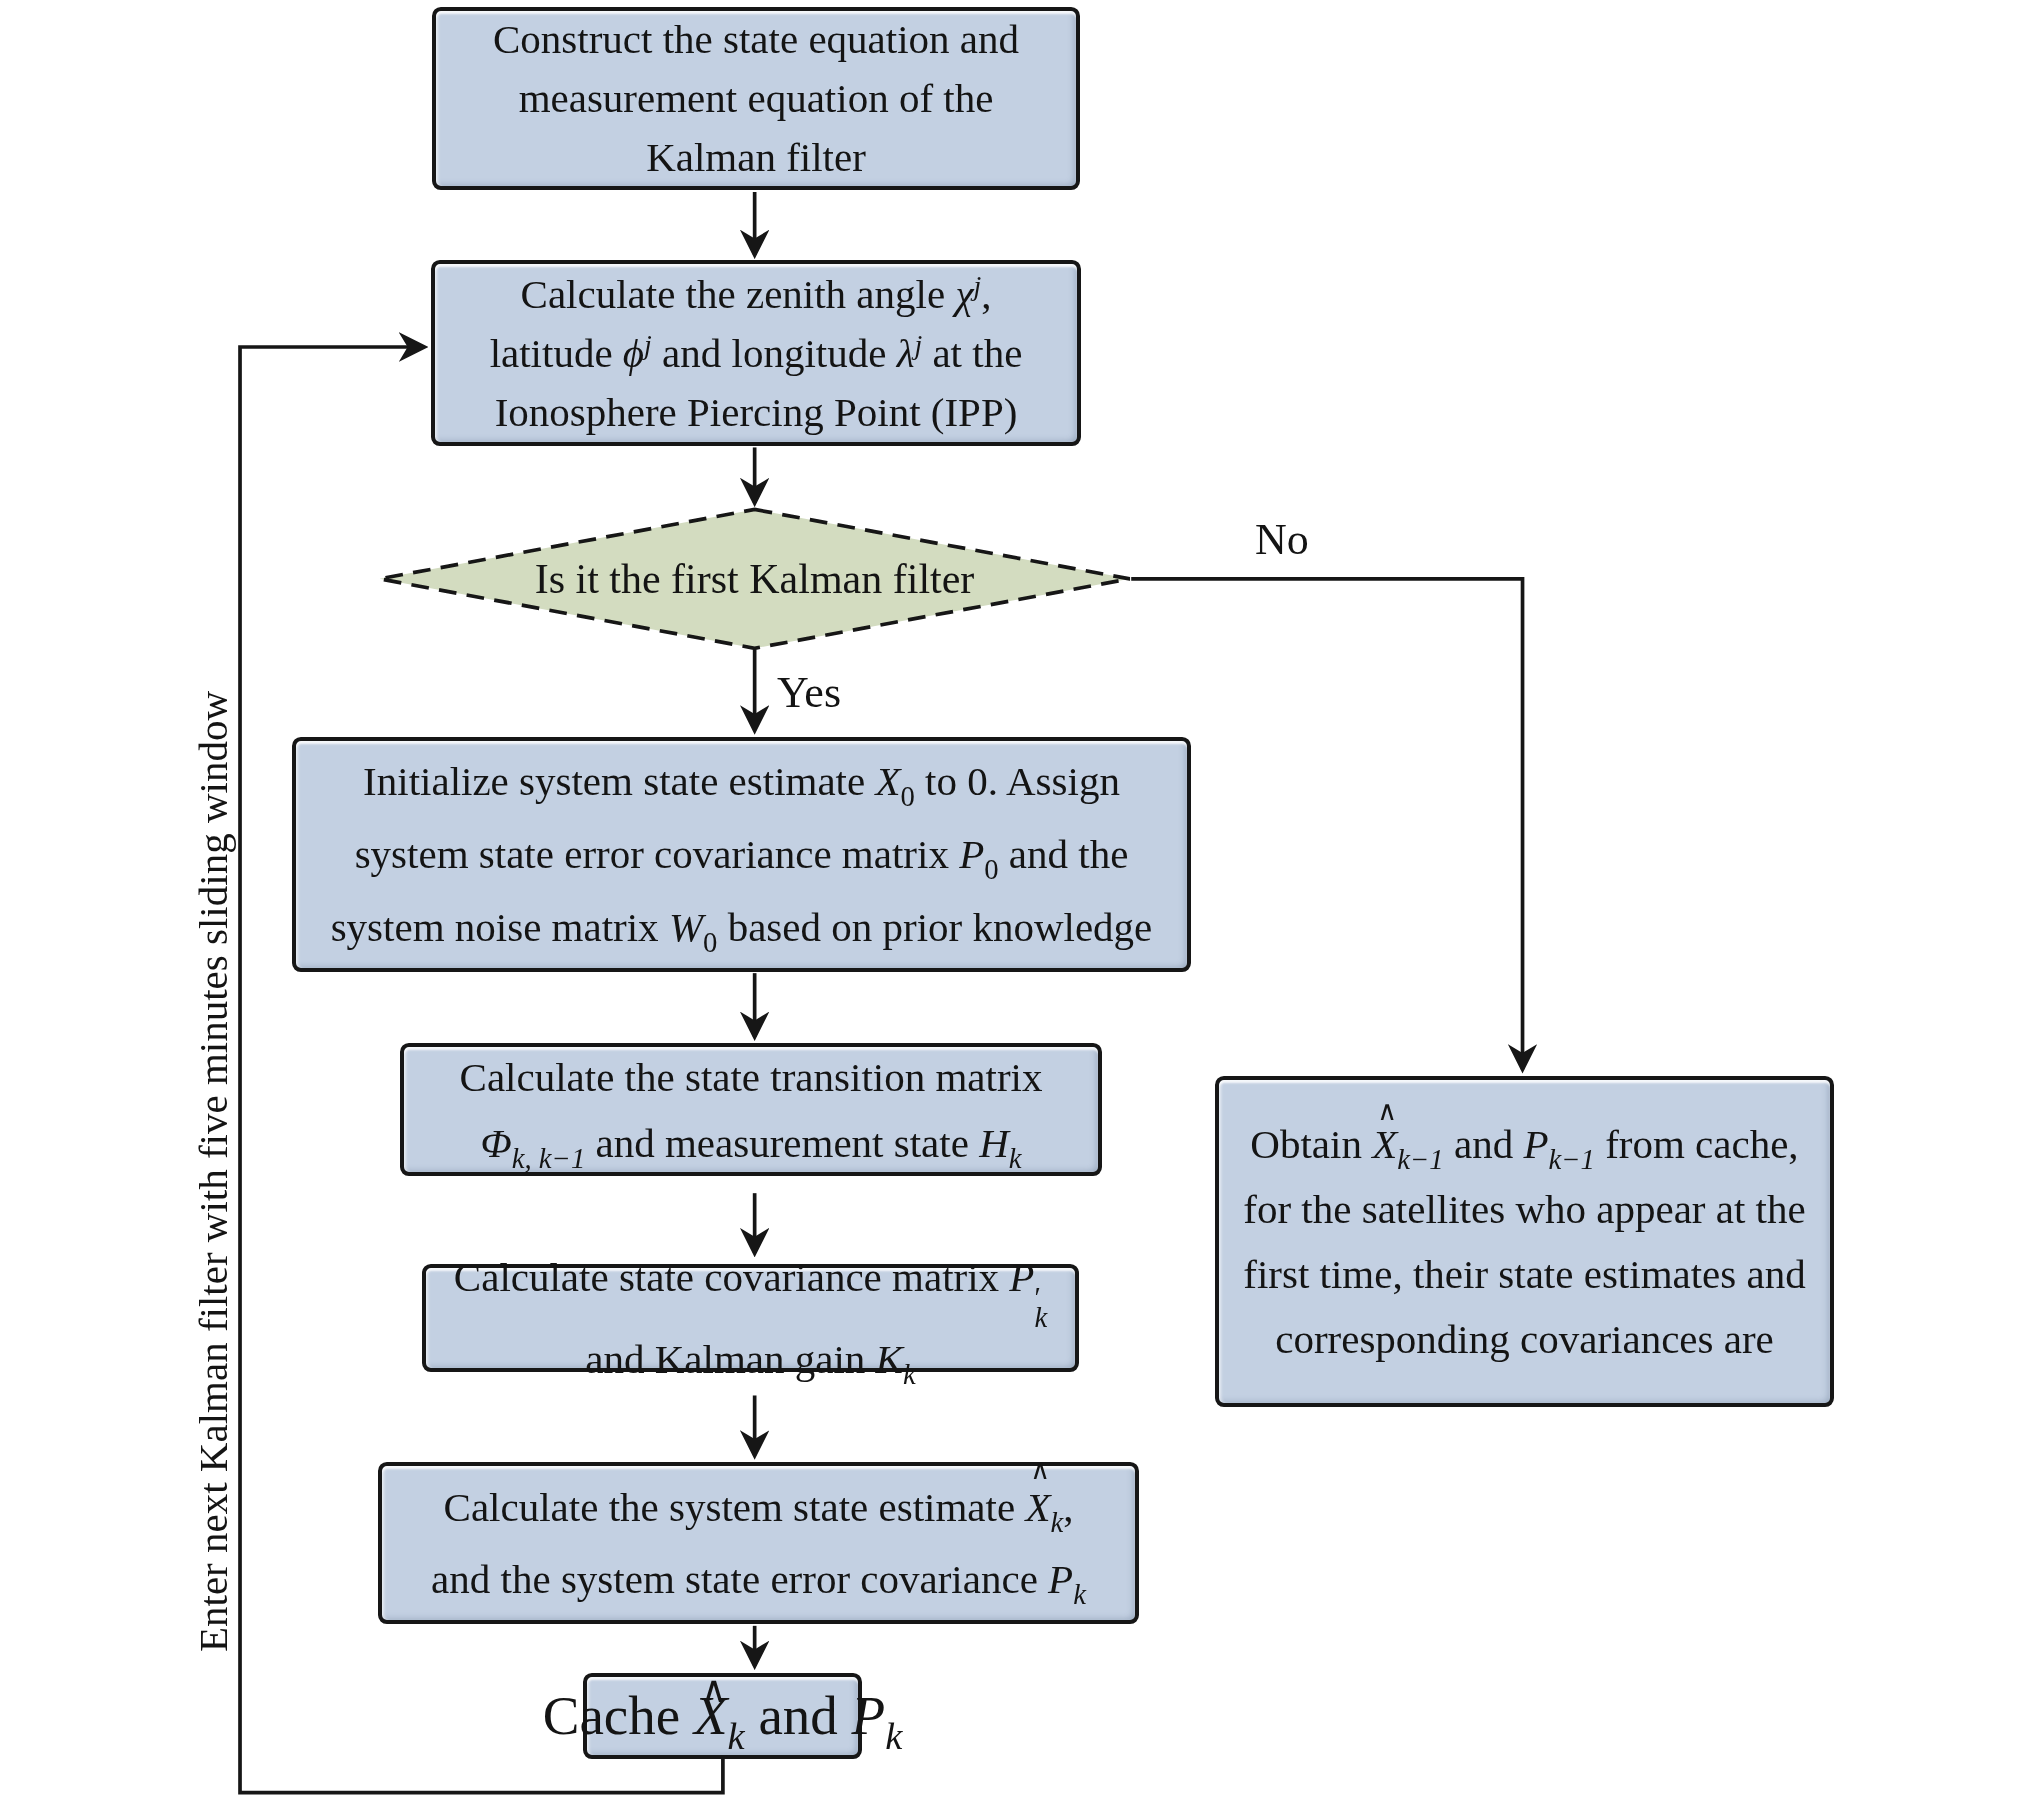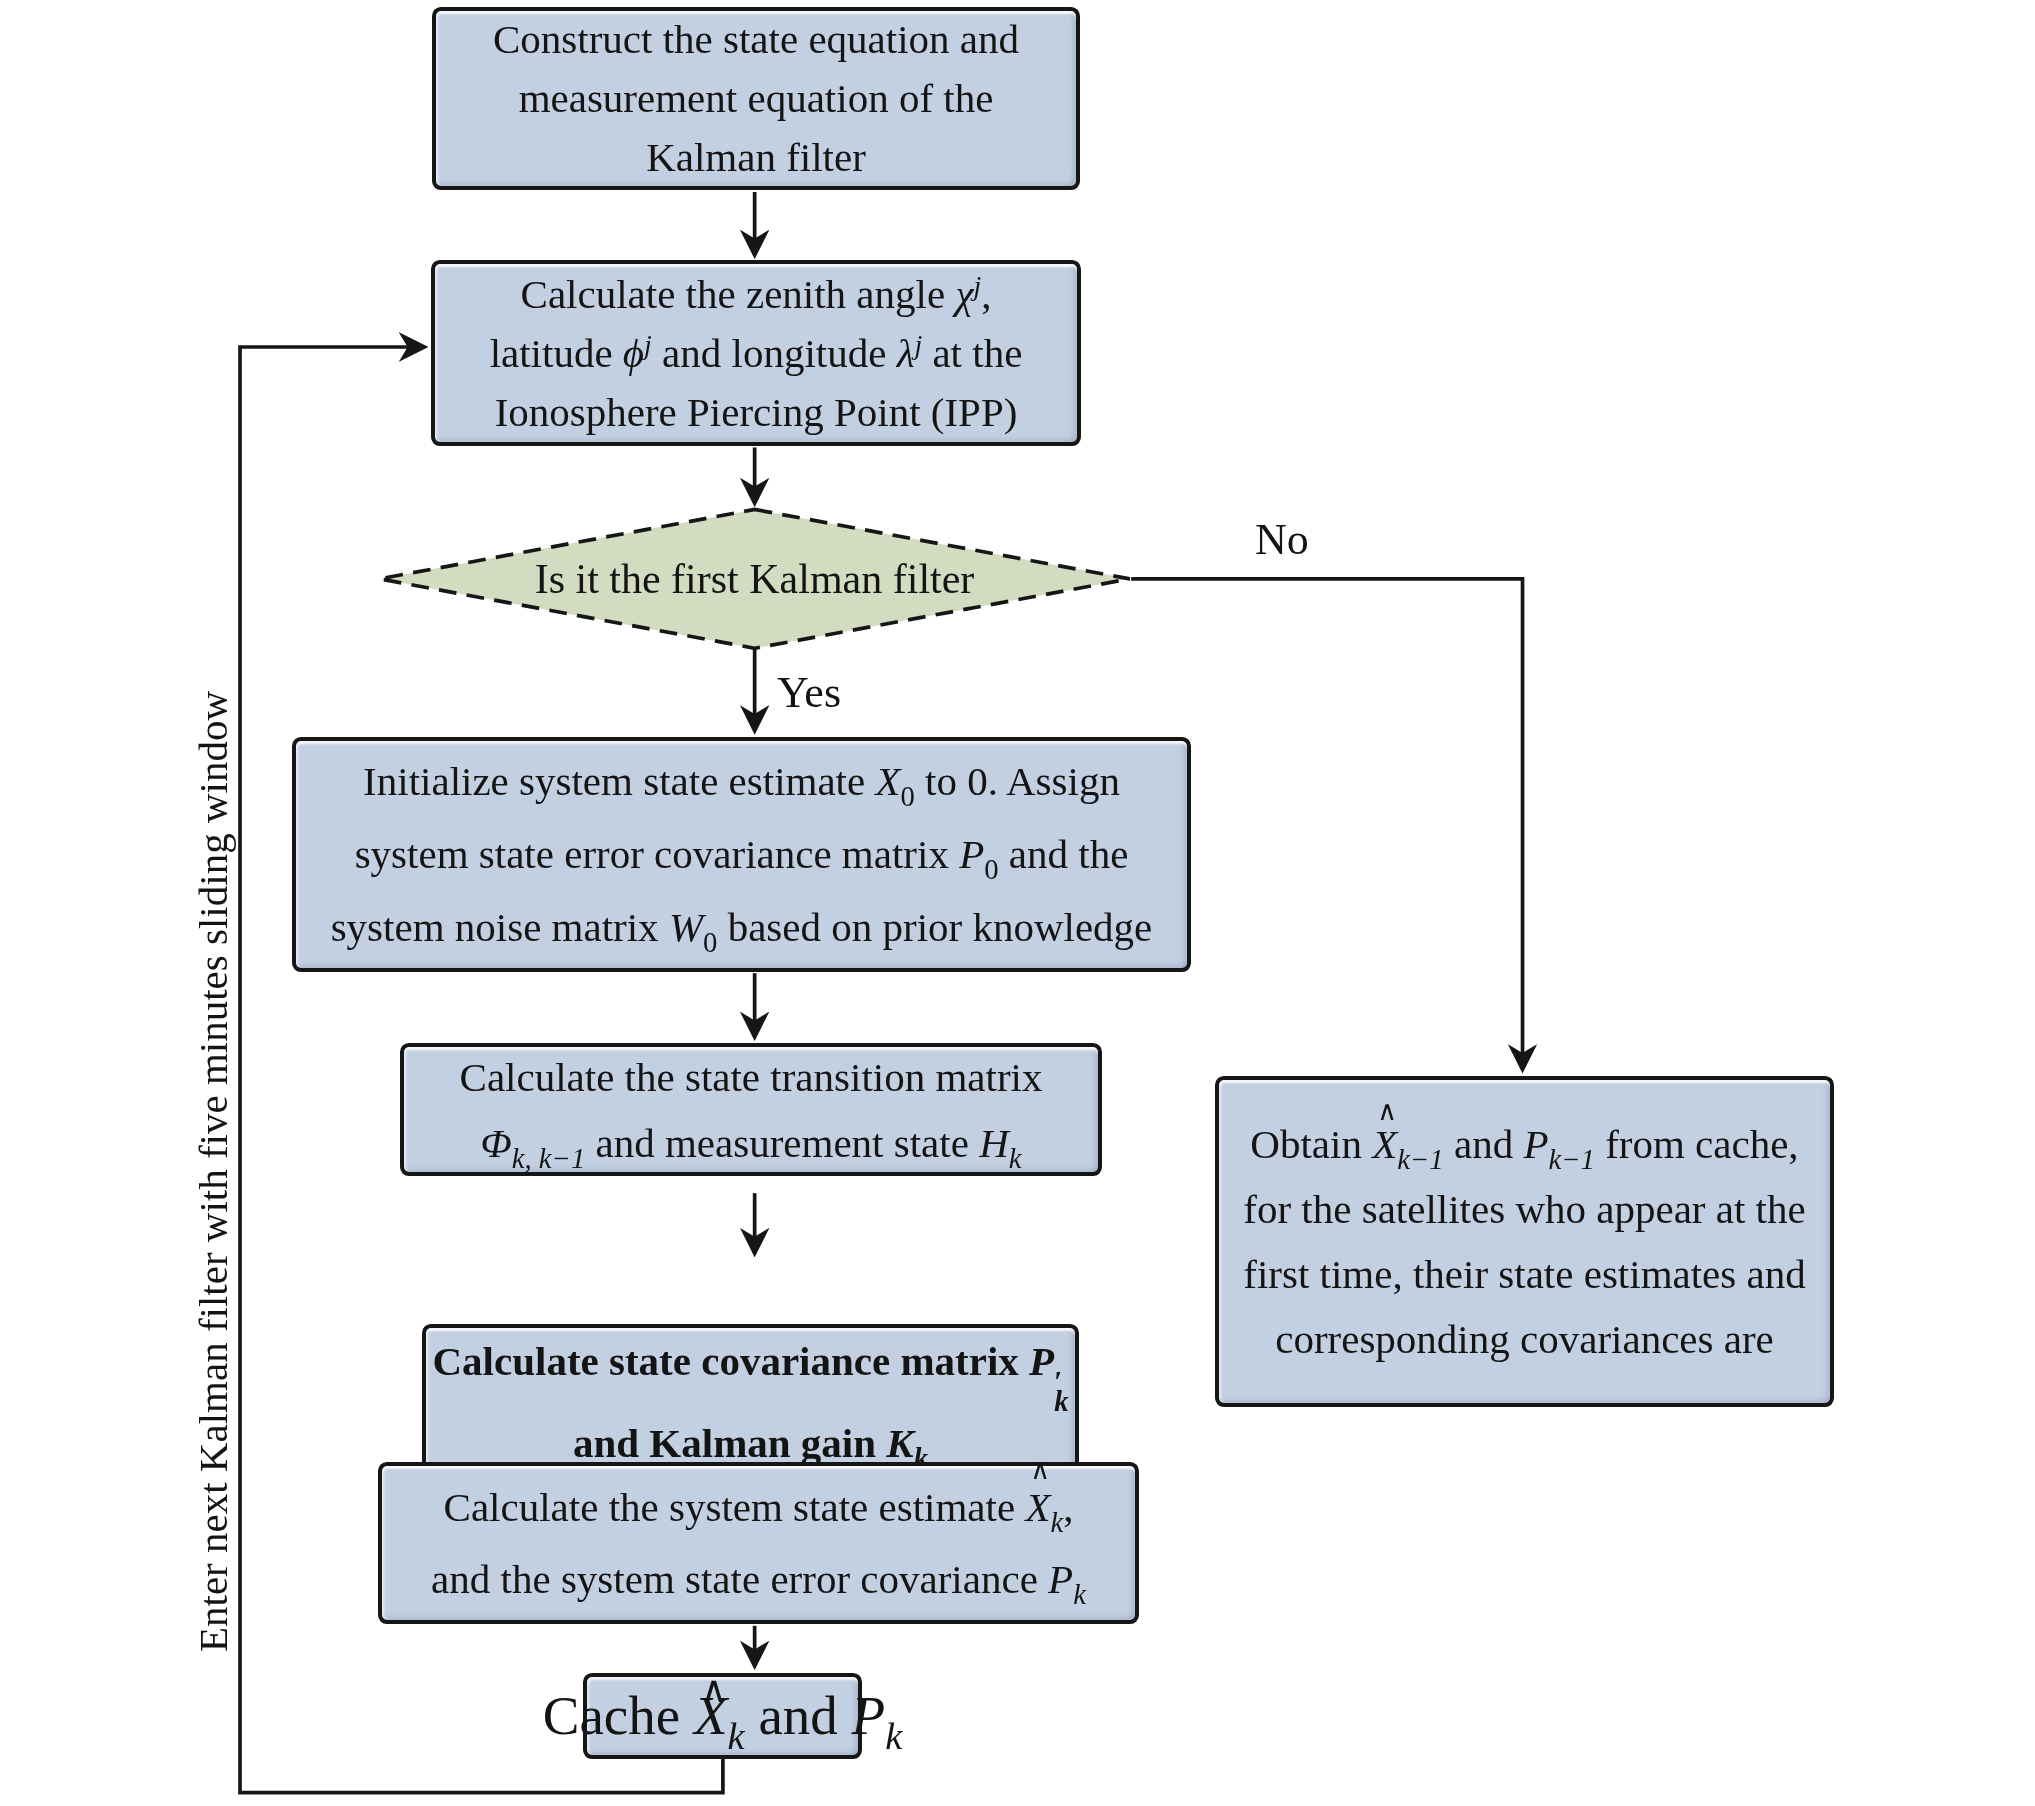--- a/index.html
+++ b/index.html
@@ -125,21 +125,21 @@
     </div>
   </div>
 
   <div class="node b4" style="left:400px;top:1043px;width:702px;height:133px;">
     <div class="line">Calculate the state transition matrix</div>
     <div class="line">
       <i>Φ</i><sub class="si">k, k−1</sub><span> and measurement state </span><i>H</i><sub class="si">k</sub>
     </div>
   </div>
 
-  <div class="node b5" style="left:422px;top:1324px;width:657px;height:156px;font-weight:bold;">
+  <div class="node b5" style="left:422px;top:1264px;width:657px;height:108px;">
     <div class="line">
       <span>Calculate state covariance matrix </span><i>P</i><span class="ps">
           <span class="pr">′</span>
           <span class="sb">k</span>
         </span>
     </div>
     <div class="line">
       <span>and Kalman gain </span><i>K</i><sub class="si">k</sub>
     </div>
   </div>

